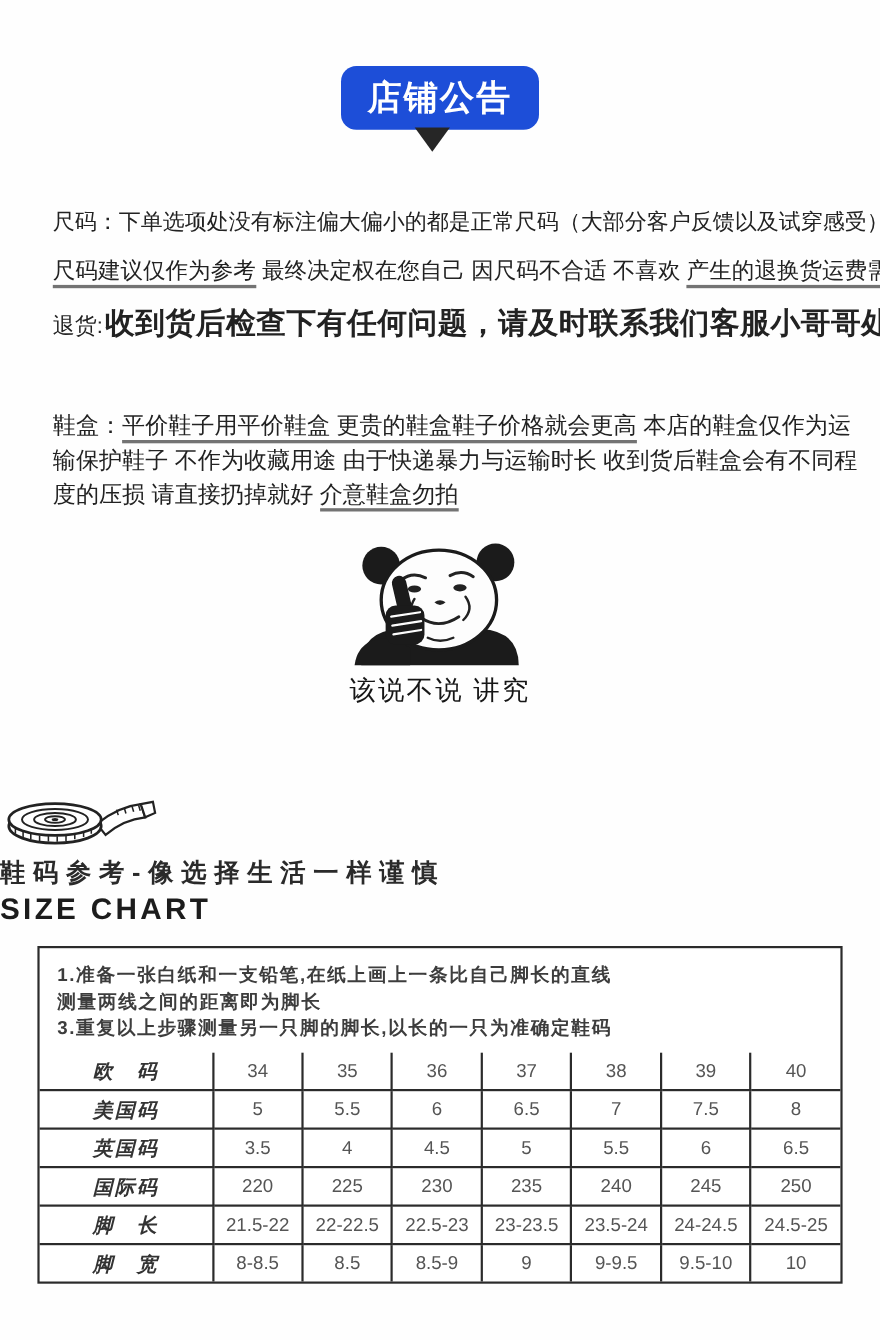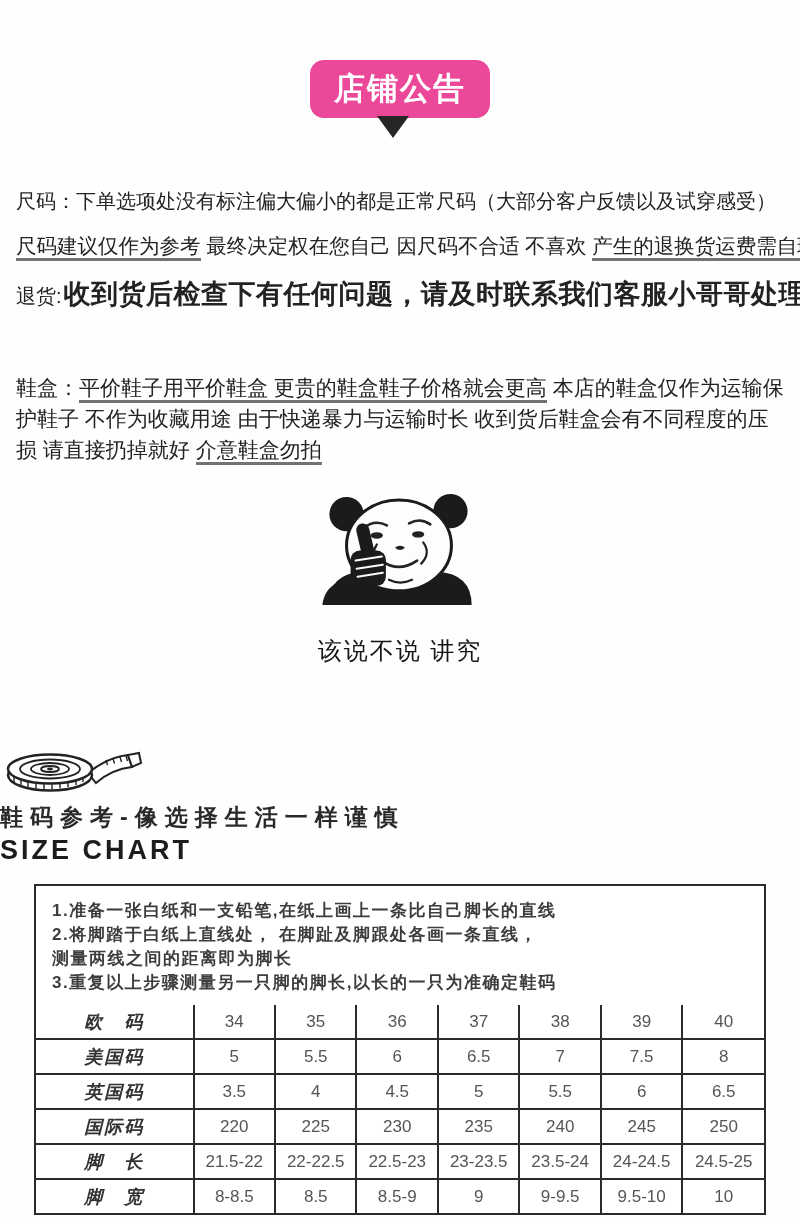--- a/index.html
+++ b/index.html
@@ -7,45 +7,45 @@
     width:800px;height:1218px;overflow:hidden;
     background:#fefefe;color:#1f1f1f;
     font-family:"Liberation Sans","DejaVu Sans",sans-serif;
     position:relative;
   }
   .page{width:800px;height:1218px;position:relative;}
 
   
   .badge-wrap{display:flex;flex-direction:column;align-items:center;padding-top:60px;}
   .badge{
-    background:#ec4899;color:#fff;border-radius:14px;
+    background:#1d4ed8;color:#fff;border-radius:14px;
     padding:12px 24px;font-size:31px;font-weight:bold;letter-spacing:2px;
     line-height:1.1;
   }
   .badge-tail{
     width:0;height:0;margin-top:-2px;margin-left:-14px;
     border-left:16px solid transparent;border-right:16px solid transparent;
     border-top:22px solid #262626;
   }
 
   
-  .notices{padding:0 16px;}
+  .notices{padding:0 16px;margin-left:32px;}
   .notice{color:#222;}
   .nowrap{white-space:nowrap;}
   .n-size{margin-top:50px;font-size:20px;}
   .n-advice{margin-top:17px;font-size:20.5px;}
   .n-return{margin-top:16px;font-size:20px;display:flex;align-items:baseline;}
   .n-return .big{font-size:27px;font-weight:bold;letter-spacing:0.5px;margin-left:2px;}
   .n-box{margin-top:60px;font-size:21px;line-height:31px;}
   .n-review{margin-top:15px;font-size:21px;}
   .n-review .fairy{font-family:"Liberation Serif","DejaVu Serif",serif;font-size:30px;letter-spacing:2px;}
   .redline{border-bottom:3px solid #737373;padding-bottom:1px;}
 
   
-  .meme{display:flex;flex-direction:column;align-items:center;margin-top:24px;gap:24px;}
+  .meme{display:flex;flex-direction:column;align-items:center;margin-top:24px;}
   .meme-caption{margin-top:6px;font-size:24px;letter-spacing:2px;color:#161616;}
 
   
   .chart-head{display:flex;flex-direction:column;margin-top:76px;}
   .title-cn{font-size:23px;font-weight:bold;letter-spacing:7px;color:#2a2a2a;margin-top:4px;}
   .title-en{font-size:27px;font-weight:bold;letter-spacing:3px;color:#1c1c1c;margin-top:2px;}
 
   
   .table-box{
     width:728px;margin:18px auto 0 auto;border:2px solid #2b2b2b;background:#fff;
@@ -131,21 +131,20 @@
       <ellipse cx="50" cy="26" rx="9" ry="3" fill="none" stroke="#222" stroke-width="1.8"></ellipse>
       <ellipse cx="50" cy="26" rx="3" ry="1.4" fill="#222"></ellipse>
     </svg>
     <div class="title-cn">鞋码参考-像选择生活一样谨慎</div>
     <div class="title-en">SIZE CHART</div>
   </div>
 
   <div class="table-box">
     <div class="instructions">
       <div>1.准备一张白纸和一支铅笔,在纸上画上一条比自己脚长的直线</div>
-      <div>2.将脚踏于白纸上直线处， 在脚趾及脚跟处各画一条直线，</div>
       <div>测量两线之间的距离即为脚长</div>
       <div>3.重复以上步骤测量另一只脚的脚长,以长的一只为准确定鞋码</div>
     </div>
     <table class="sizes">
       <tbody>
           <tr>
             <th>欧　码</th>
             <td>34</td>
             <td>35</td>
             <td>36</td>

